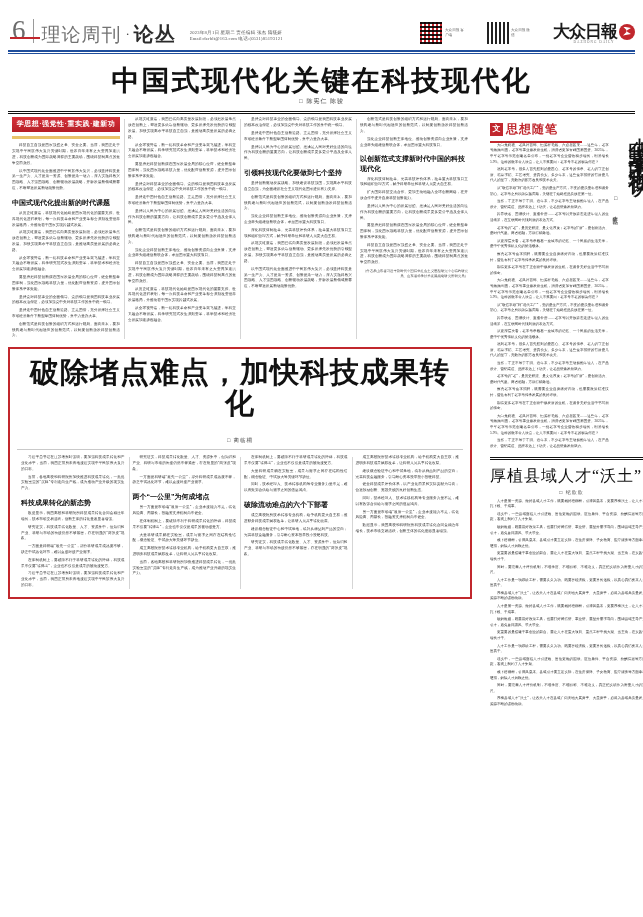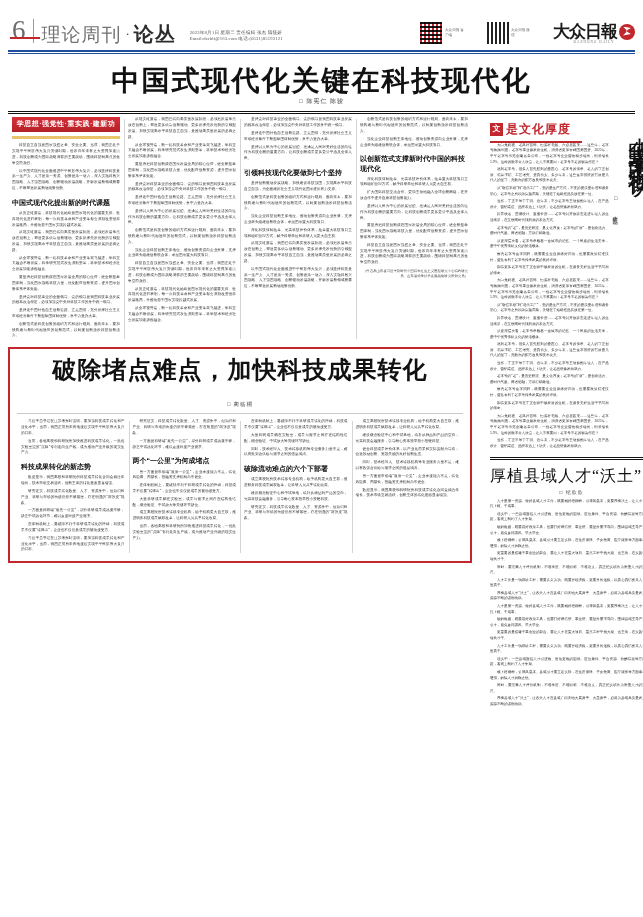--- a/index.html
+++ b/index.html
@@ -92,21 +92,21 @@
   }
   .tag-bar{height:3px;background:#e9c46a;margin-bottom:4px;}
 
   .src-note{font-size:3.4px;color:#444;text-align:right;line-height:1.5;margin-top:3px;font-style:normal;}
 
   
   .boxed{
     border:2px solid #c1272d;margin-top:6px;padding:8px 7px 6px 7px;position:relative;
   }
   .boxed-head{
-    text-align:center;font-size:24px;font-weight:bold;letter-spacing:1px;color:#111;
+    text-align:center;font-size:29px;font-weight:bold;letter-spacing:1px;color:#111;
     line-height:1.05;margin-bottom:19px;
     font-family:"Liberation Sans","DejaVu Sans",sans-serif;
   }
   .boxed-byline{text-align:center;font-size:5.5px;color:#444;margin-bottom:5px;letter-spacing:1px;}
   .boxed-rule{height:1px;background:#c9c9c9;margin:3px 0 5px 0;}
 
   
   .essay-label{
     display:inline-flex;align-items:center;gap:3px;margin-bottom:4px;
   }
@@ -333,21 +333,21 @@
     </div>
 
     <div class="v-sep"></div>
 
     <div class="right-zone">
 
       <div class="right-split">
         <div class="right-text">
           <div class="essay-label">
             <div class="essay-mark">文</div>
-            <div class="essay-text">是文化厚度</div>
+            <div class="essay-text">思想随笔</div>
           </div>
           <div class="essay-underline"></div>
           <div class="rtxt">
             <p>大白兔奶糖、老凤祥首饰、恒源祥毛线、六必居酱菜……这些年，老字号频频出圈，老字号事业焕发新生机，消费者更加青睐国潮国货。2023年，中华老字号示范创建名单公布，一批老字号企业营收稳步增长，利润增长5.9%。这样的数字令人欣喜，让人不禁要问：老字号不老的秘诀何在？</p>
             <p>说到老字号，很多人首先想到的是匠心、老字号的传承、老人的守正创新、精益求精、工艺考究、货真价实。多少年来，这些金字招牌的背后是几代人的坚守，无数次的配方改良和技术攻关。</p>
             <p>从“敬惜字纸”到“现代工厂”，变的是生产方式，不变的是质量标准和服务初心。老字号之所以能穿越周期，关键在于始终把品质放在第一位。</p>
             <p>当然，守正不等于守旧。近年来，不少老字号主动拥抱年轻人，在产品设计、营销渠道、品牌表达上下功夫，让老品牌焕发新魅力。</p>
             <p>跨界联名、国潮设计、直播带货……老字号以开放姿态走进年轻人的生活场景，在互联网时代找到新的表达方式。</p>
             <p>老字号的“老”，是历史积淀、是文化厚度；老字号的“新”，是创新活力、是时代气息。两者相融，方能行稳致远。</p>
             <p>从更深层次看，老字号承载着一座城市的记忆、一个民族的生活美学，是中华优秀传统文化的鲜活载体。</p>

